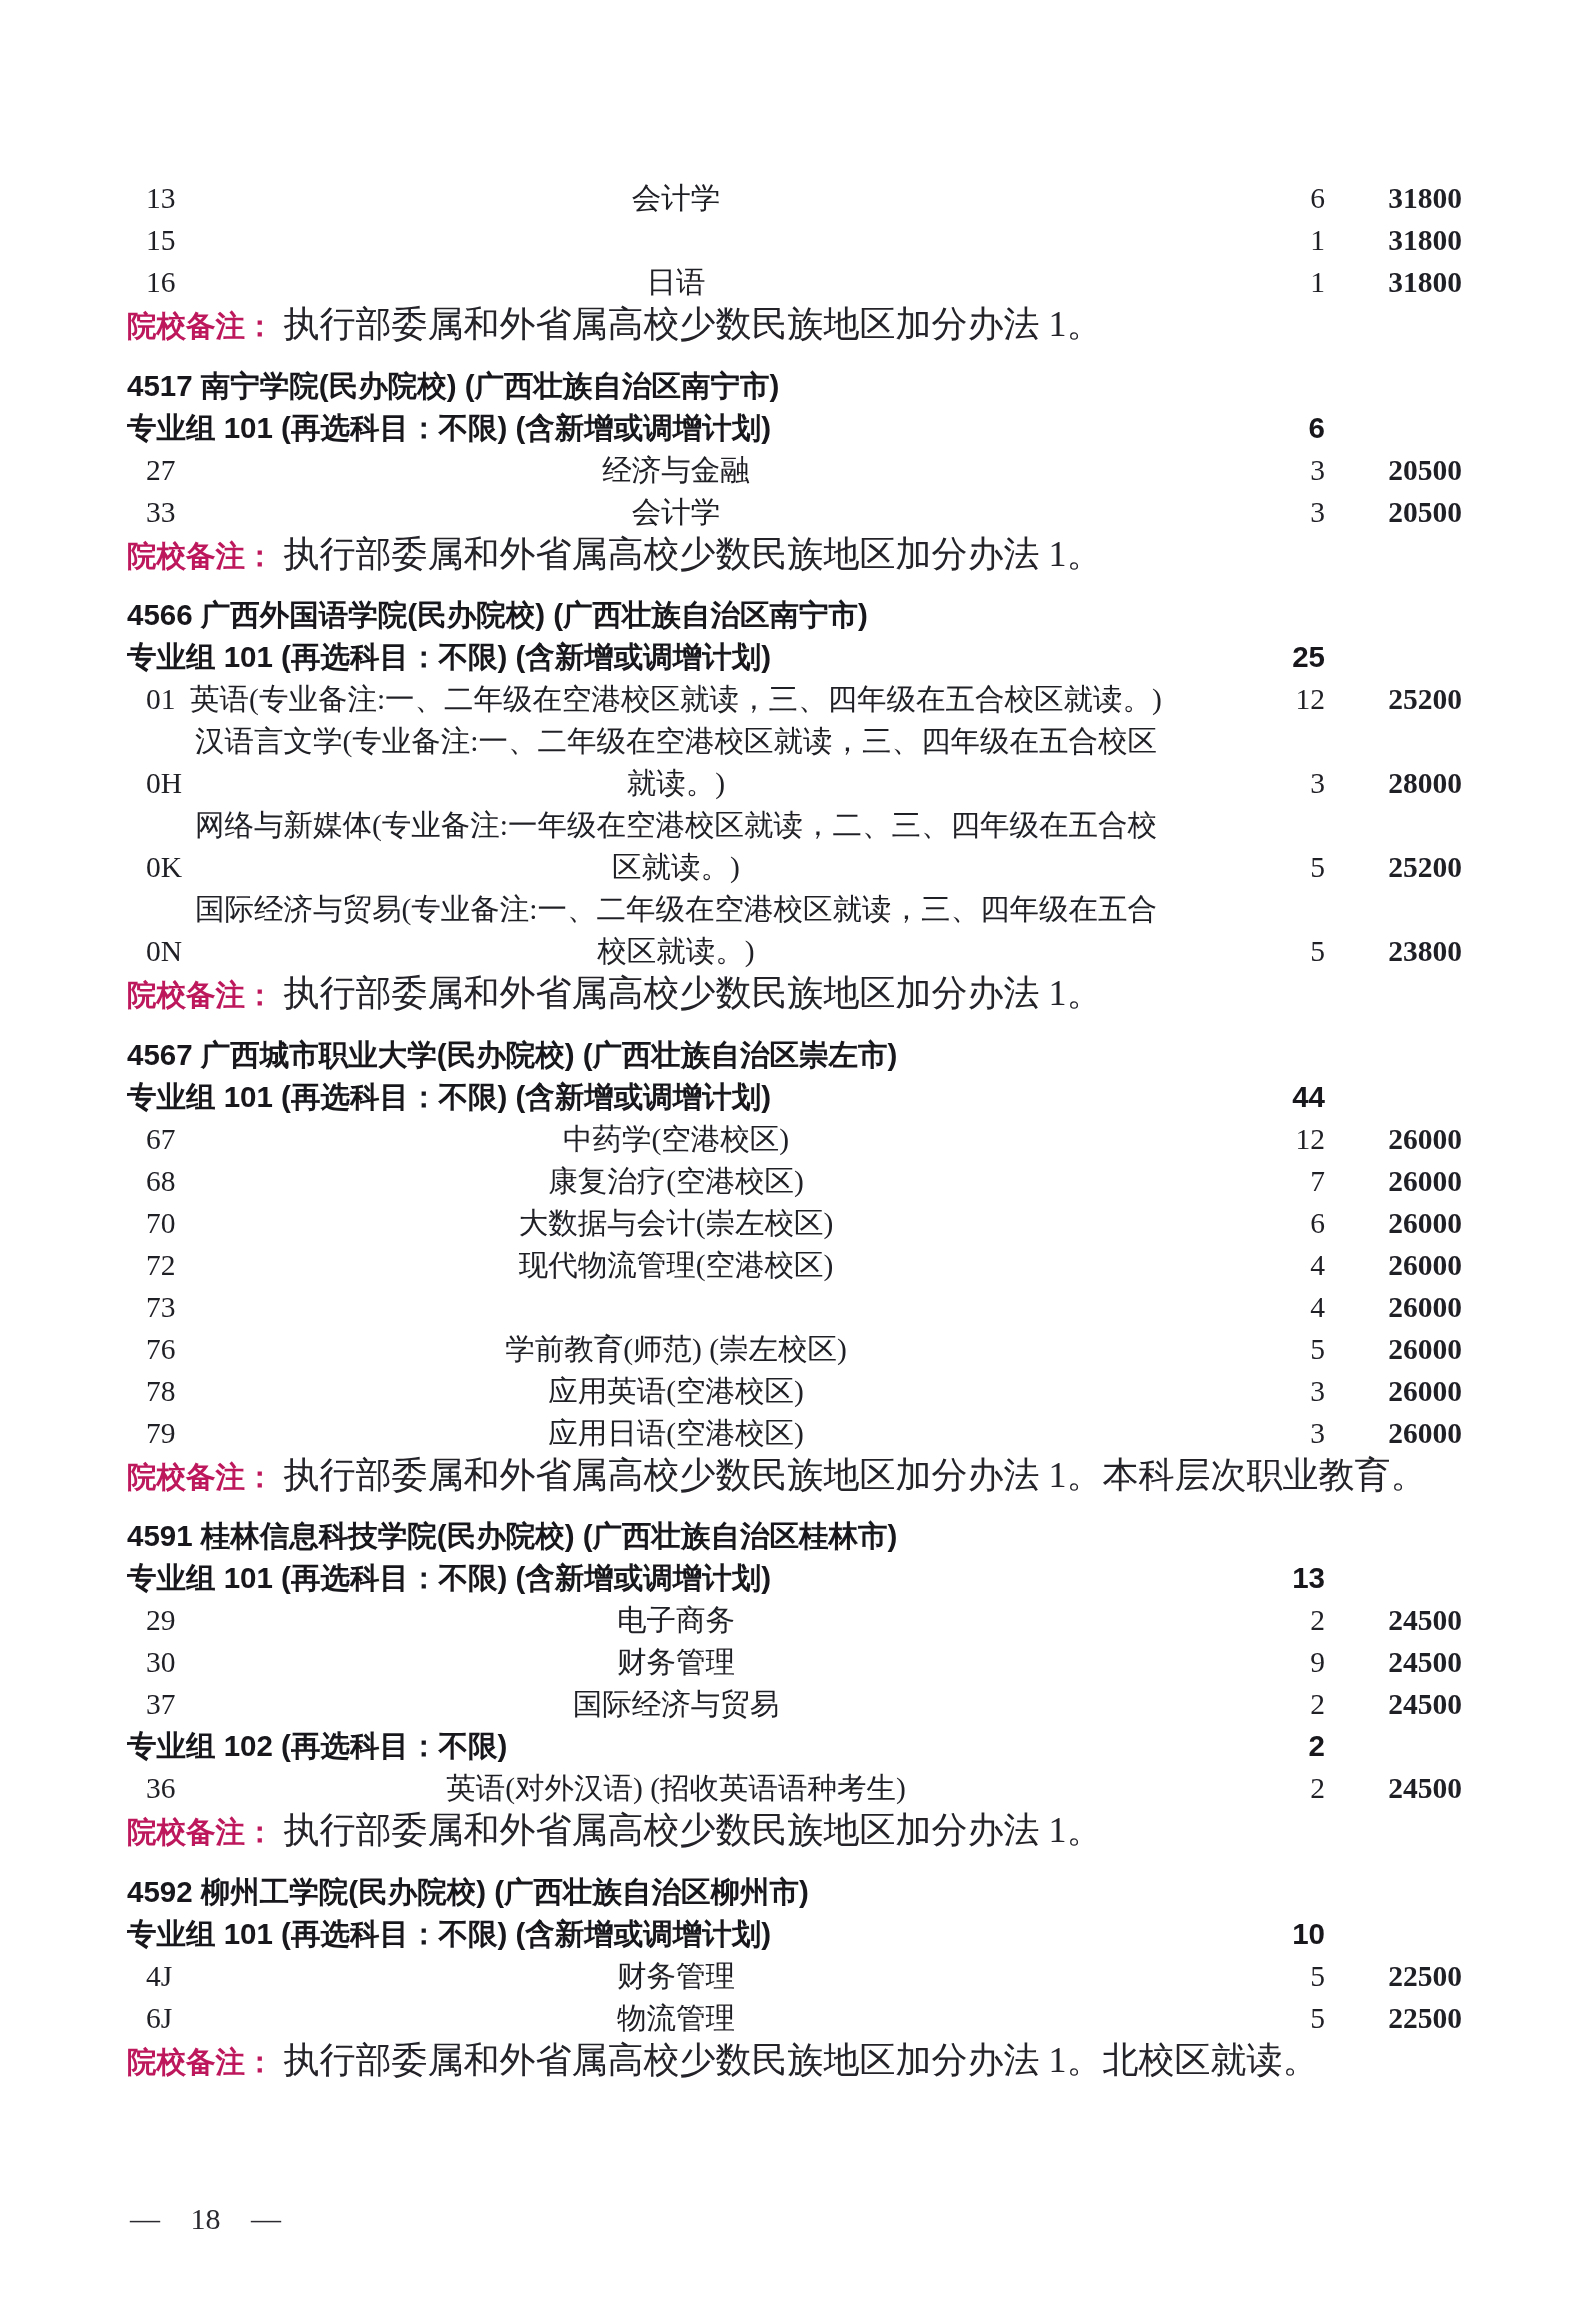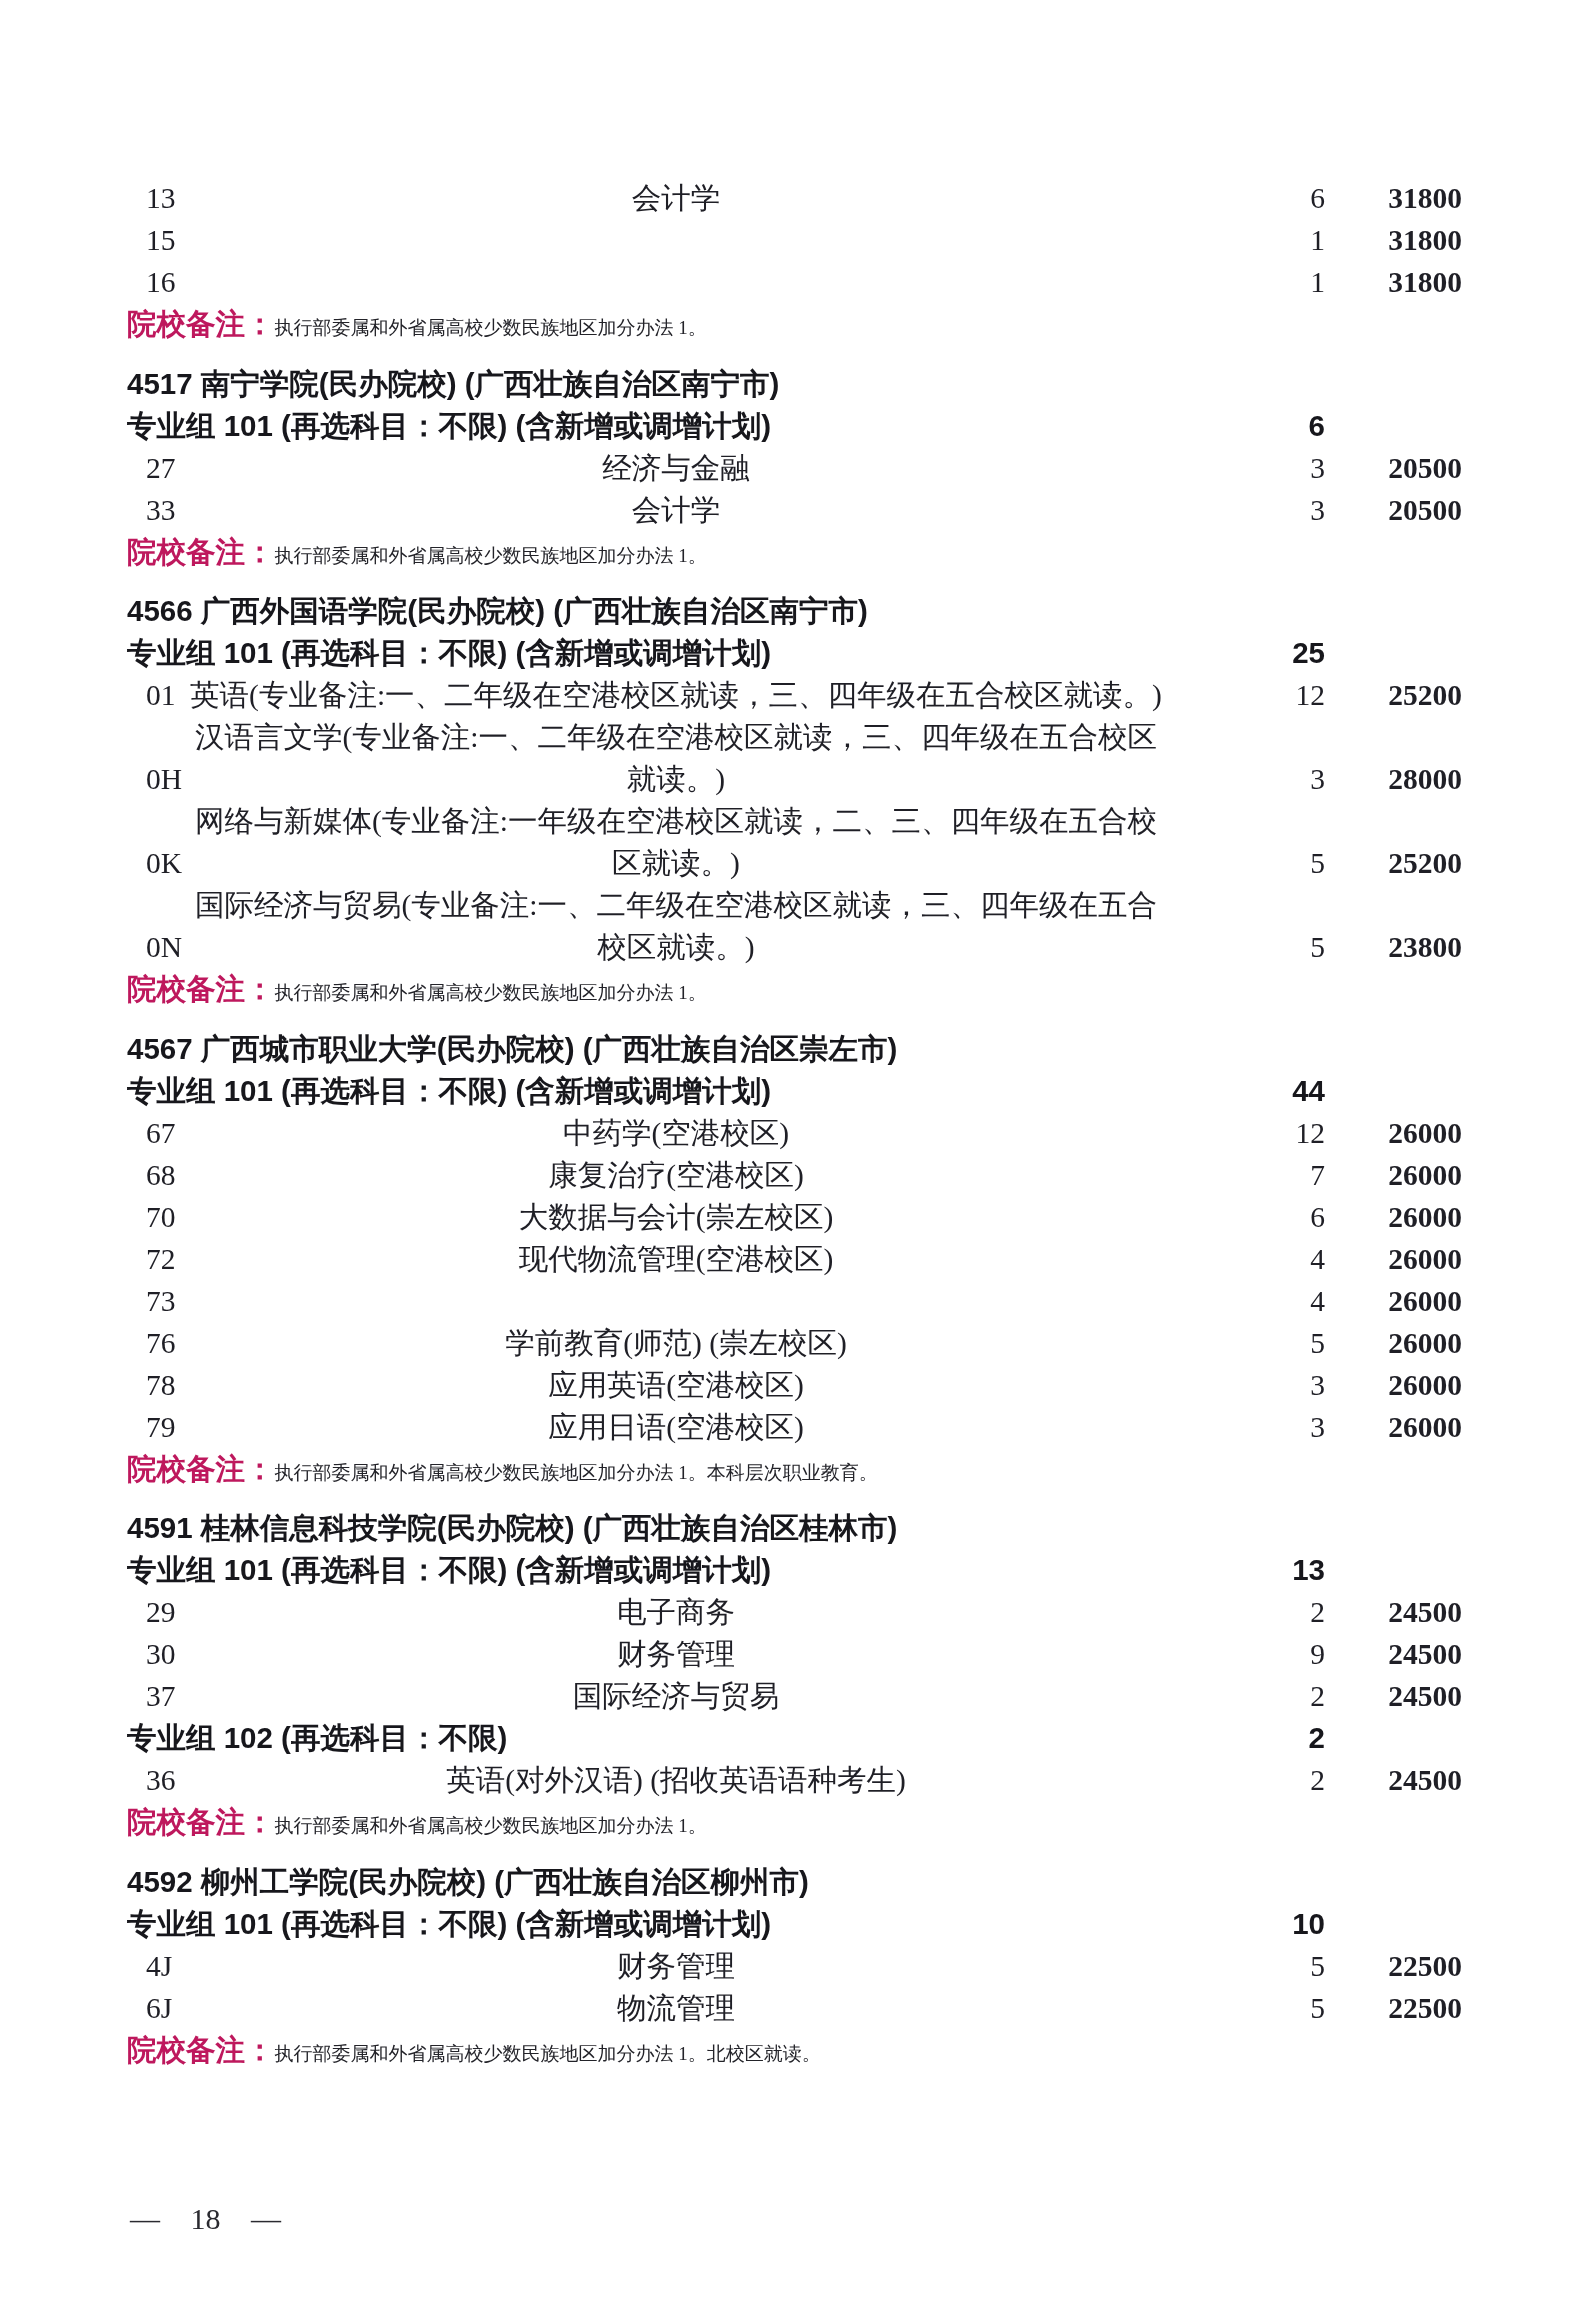--- a/index.html
+++ b/index.html
@@ -85,22 +85,23 @@
     line-height:42px;
     white-space:nowrap;
   }
   .n-label{
     font-family:"Liberation Sans","DejaVu Sans",sans-serif;
     font-weight:700;
     font-size:29.5px;
     color:#be185d;
   }
   .n-text{
-    font-size:19px;
+    font-size:36px;
     color:#232329;
+    margin-left:9px;
   }
   .page-footer{
     position:absolute;
     left:130px;
     top:2198px;
     font-size:30px;
     line-height:42px;
     color:#2a2a30;
     word-spacing:23px;
     white-space:nowrap;
@@ -118,20 +119,21 @@
           <span class="m-quota">6</span>
           <span class="m-fee">31800</span>
         </div>
         <div class="m-row">
           <span class="m-code">15</span>
           <span class="m-quota">1</span>
           <span class="m-fee">31800</span>
         </div>
         <div class="m-row">
           <span class="m-code">16</span>
+          <span class="m-name">日语</span>
           <span class="m-quota">1</span>
           <span class="m-fee">31800</span>
         </div>
         <div class="n-row"><span class="n-label">院校备注：</span><span class="n-text">执行部委属和外省属高校少数民族地区加分办法 1。</span></div>
       </section>
       <section class="section">
         <div class="u-row">4517 南宁学院(民办院校) (广西壮族自治区南宁市)</div>
         <div class="g-row">
           <span class="g-text">专业组 101 (再选科目：不限) (含新增或调增计划)</span>
           <span class="g-quota">6</span>

